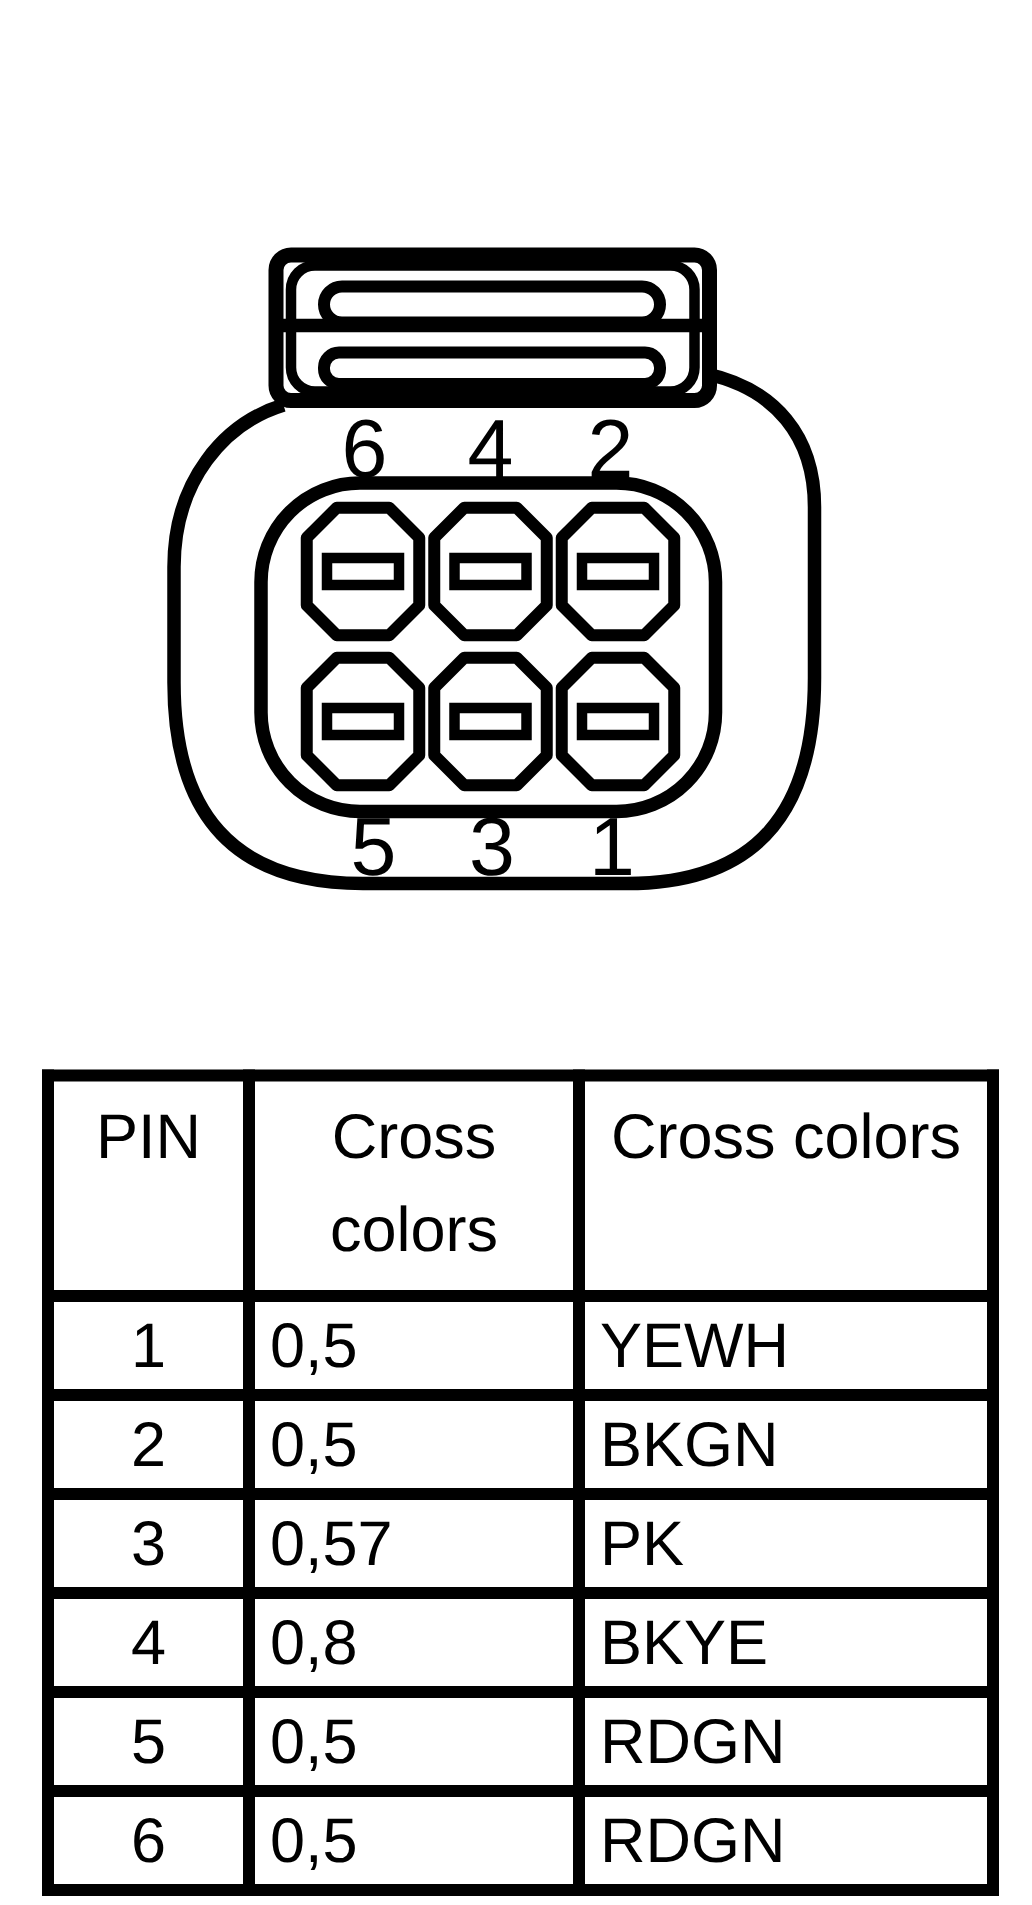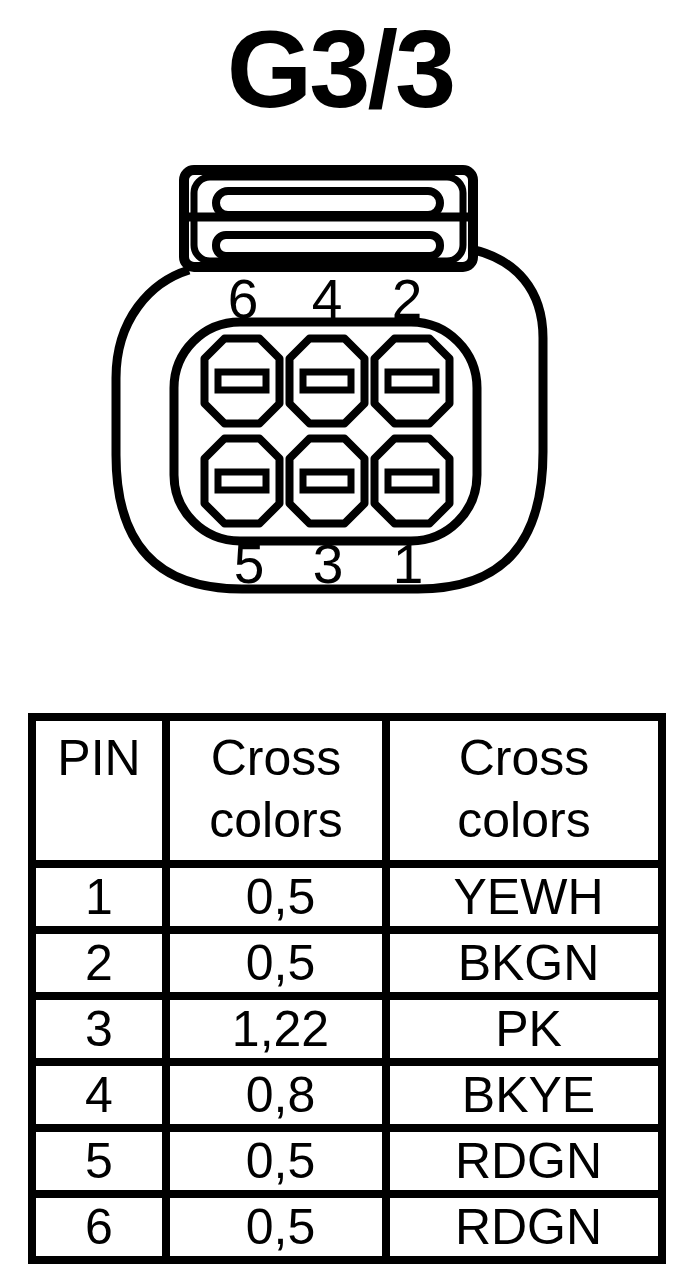--- a/index.html
+++ b/index.html
@@ -33,21 +33,21 @@
     top: 0;
     left: 0;
   }
   .pin-table {
     position: absolute;
     top: 713px;
     left: 28px;
     width: 630px;
     border-collapse: collapse;
     table-layout: fixed;
-    font-size: 50px;
+    font-size: 42px;
     color: #000000;
   }
   .pin-table th, .pin-table td {
     border: 8px solid #000000;
     overflow: hidden;
   }
   .pin-table th {
     font-weight: 400;
     vertical-align: top;
     text-align: center;
@@ -55,35 +55,34 @@
     padding-top: 6px;
     height: 132px;
   }
   .pin-table td {
     height: 54px;
     vertical-align: middle;
     line-height: 56px;
   }
   .pin-table td.cell-pin { text-align: center; }
   .pin-table td.cell-cross, .pin-table td.cell-cable {
-    text-align: center;
+    text-align: left;
     padding-left: 10px;
   }
   svg text {
     font-family: "Liberation Sans", sans-serif;
     font-size: 55px;
     fill: #000000;
   }
 </style>
 </head>
 <body>
 
 <div id="canvas">
 
-  <div class="title">G3/3</div>
 
   <svg id="connector-svg" width="688" height="660" viewBox="0 0 688 660">
     <defs>
       <g id="pin-shape">
         <path d="M -17.5 -42.5 L 17.5 -42.5 L 37.5 -22.5 L 37.5 22.5 L 17.5 42.5 L -17.5 42.5 L -37.5 22.5 L -37.5 -22.5 Z" fill="#ffffff" stroke="#000000" stroke-width="8" stroke-linejoin="round"></path>
         <rect x="-24" y="-9" width="48" height="18" fill="#ffffff" stroke="#000000" stroke-width="7"></rect>
       </g>
     </defs>
 
     <path d="M 470 249 C 517 259 543 291 543 338 L 543 452 C 543 542 504 589 418 589 L 242 589 C 154 589 116 541 116 455 L 116 378 C 116 320 150 282 189 270" fill="#ffffff" stroke="#000000" stroke-width="9" stroke-linecap="butt"></path>
@@ -132,21 +131,21 @@
         <td class="cell-cross">0,5</td>
         <td class="cell-cable">YEWH</td>
       </tr>
       <tr>
         <td class="cell-pin">2</td>
         <td class="cell-cross">0,5</td>
         <td class="cell-cable">BKGN</td>
       </tr>
       <tr>
         <td class="cell-pin">3</td>
-        <td class="cell-cross">1,22</td>
+        <td class="cell-cross">0,57</td>
         <td class="cell-cable">PK</td>
       </tr>
       <tr>
         <td class="cell-pin">4</td>
         <td class="cell-cross">0,8</td>
         <td class="cell-cable">BKYE</td>
       </tr>
       <tr>
         <td class="cell-pin">5</td>
         <td class="cell-cross">0,5</td>

